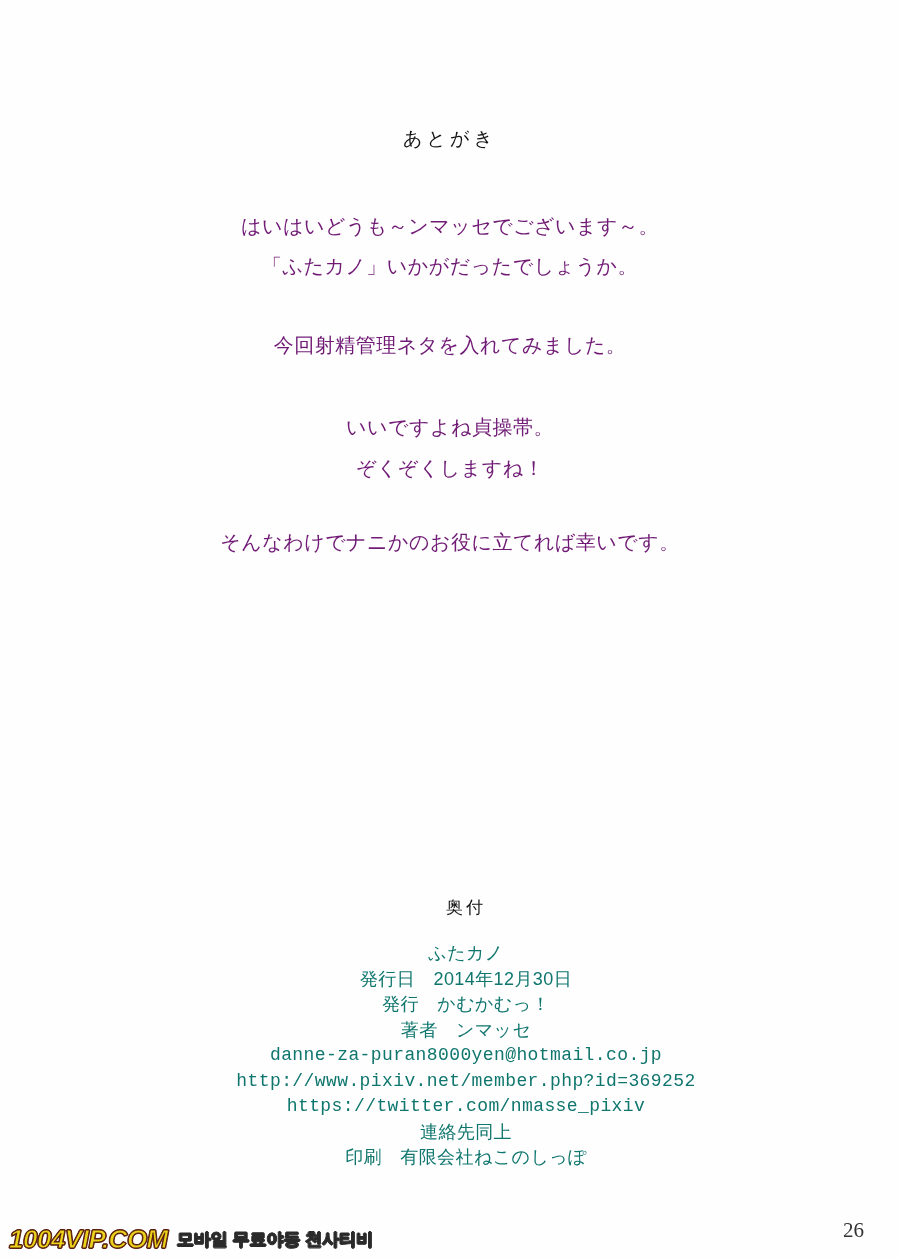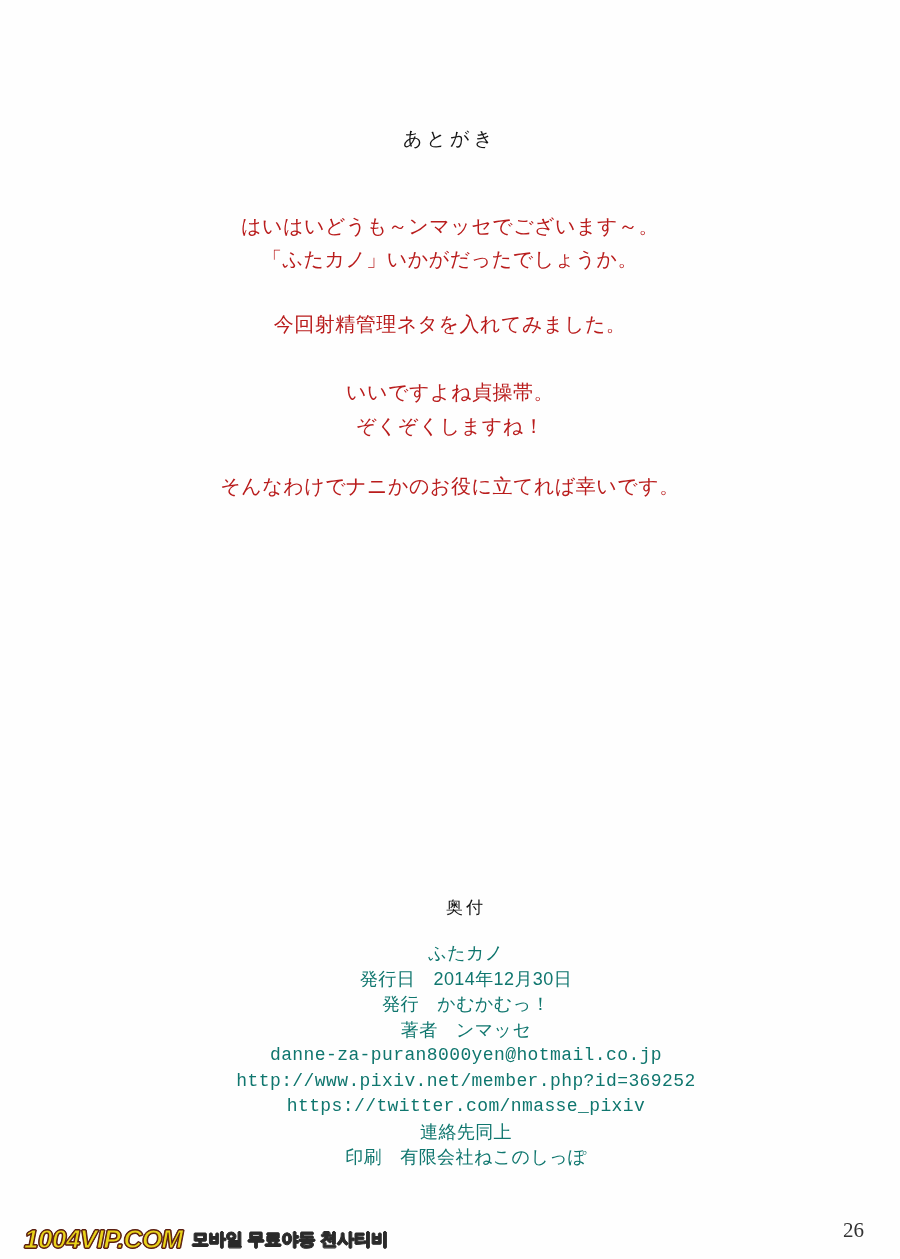--- a/index.html
+++ b/index.html
@@ -30,25 +30,25 @@
     width: 900px;
     text-align: center;
   }
   .afterword-title {
     font-size: 19px;
     letter-spacing: 4px;
     color: #141414;
     margin-bottom: 60px;
   }
   .afterword p {
-    margin: 5px;
+    margin: 12px;
     font-size: 20px;
     line-height: 1.42;
     letter-spacing: 0.5px;
-    color: #b91c1c;
+    color: #701a75;
   }
   .gap-lg { height: 26px; }
   .gap-md { height: 22px; }
   .gap-xl { height: 30px; }
 
   
   .colophon {
     position: absolute;
     top: 896px;
     left: 0;
@@ -90,21 +90,21 @@
 
   
   .watermark {
     position: absolute;
     left: 0;
     bottom: 0;
     width: 900px;
     height: 40px;
     display: flex;
     align-items: center;
-    padding-left: 24px;
+    padding-left: 9px;
     box-sizing: border-box;
     background: transparent;
   }
   .wm-main {
     font-family: "Liberation Sans", sans-serif;
     font-weight: bold;
     font-style: italic;
     font-size: 26px;
     letter-spacing: -0.5px;
     color: #e8d21a;

